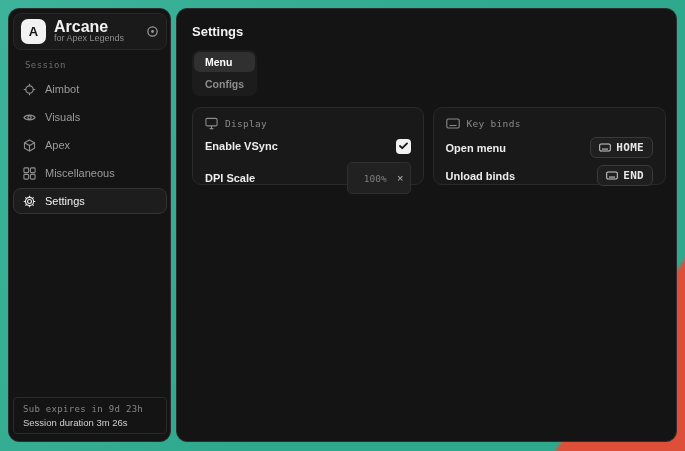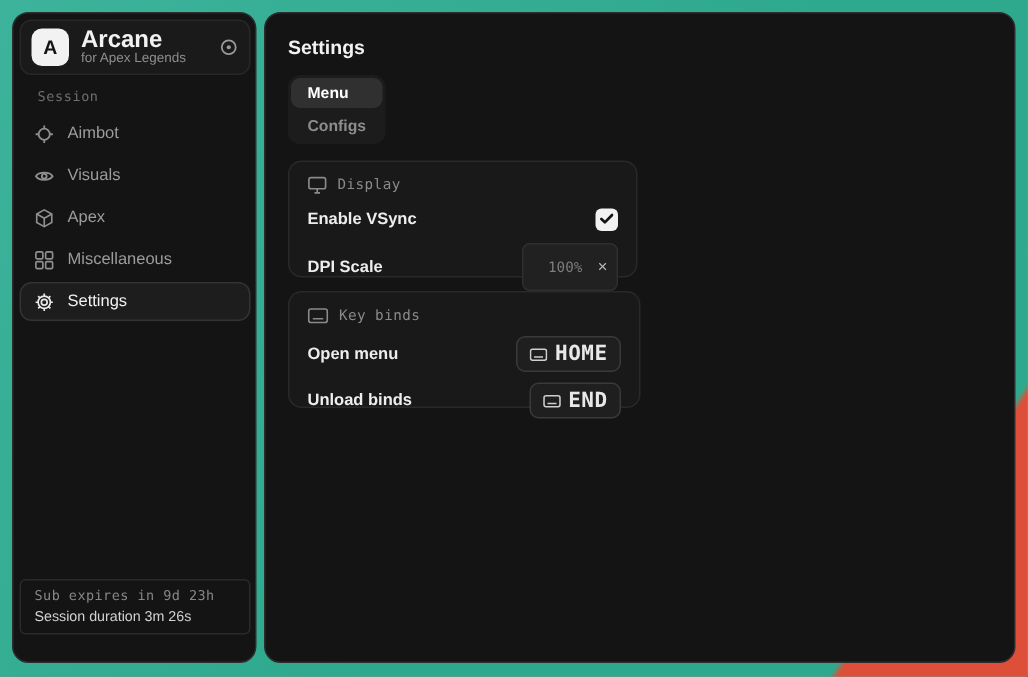--- a/index.html
+++ b/index.html
@@ -46,41 +46,41 @@
     border:1px solid transparent; border-radius:8px;
     color:#9c9c9c; font-size:11px; cursor:pointer;
   }
   .nav-item .nico { display:flex; color:#8f8f8f; }
   .nav-item.active {
     background:#1d1d1d; border-color:#333333; color:#f1f1f1;
   }
   .nav-item.active .nico { color:#e9e9e9; }
 
   .side-footer {
-    position:absolute; left:4px; right:3px; bottom:18px;
+    position:absolute; left:4px; right:3px; bottom:7px;
     border:1px solid #2a2a2a; border-radius:4px;
     padding:6px 9px 5px;
     margin-top:24px;
   }
   .sf-line1 { font-size:9px;  color:#878787; margin-bottom:3px; letter-spacing:.3px; }
   .sf-line2 { font-size:9.5px; color:#d2d2d2; }
 
   
   .main-title { margin:15px 0 0 15px; font-size:13px; font-weight:700; color:#f2f2f2; }
   .tabbar {
     margin:11px 0 0 15px; display:inline-flex; gap:2px;
     background:#1c1c1c; border-radius:8px; padding:2px;flex-direction:column;
   }
   .tab {
     padding:4px 11px; border-radius:6px;
     font-size:10.5px; color:#8d8d8d; cursor:pointer;font-weight:bold;
   }
   .tab.active { background:#303030; color:#ffffff; font-weight:600; }
 
-  .cards { display:flex; gap:9px; margin:11px 10px 0 15px;flex-direction:column; }
+  .cards { display:flex; gap:9px; margin:11px 10px 0 15px; }
   .card {
     background:#191919; border:1px solid #292929; border-radius:9px;
     padding:9px 12px 10px; height:78px;
   }
   .card-display  { width:233px; }
   .card-keybinds { width:235px; }
   .card-header {
     display:flex; align-items:center; gap:7px;
     font-size:9.5px; color:#8a8a8a; letter-spacing:.3px;
   }
@@ -98,21 +98,21 @@
     width:64px; height:32px;
     background:#212121; border:1px solid #2f2f2f; border-radius:5px;
     display:flex; align-items:center; padding:0 6px; cursor:text;
   }
   .dpi-value { flex:1; text-align:center; font-size:9.5px; color:#7d7d7d; font-weight:400; }
   .dpi-clear { color:#bdbdbd; font-size:11px; line-height:1; cursor:pointer; font-weight:400; }
   .key-btn {
     display:inline-flex; align-items:center; gap:5px;
     padding:3px 8px; background:#1f1f1f;
     border:1px solid #3a3a3a; border-radius:6px;
-    font-size:14px; font-weight:700; color:#e8e8e8; letter-spacing:.3px;
+    font-size:11px; font-weight:700; color:#e8e8e8; letter-spacing:.3px;
     cursor:pointer;
   }
   .key-btn .kico { display:flex; color:#cfcfcf; }
   svg { display:block; }
 </style>
 </head>
 <body>
 
 <div id="sidebar" class="panel">
 

